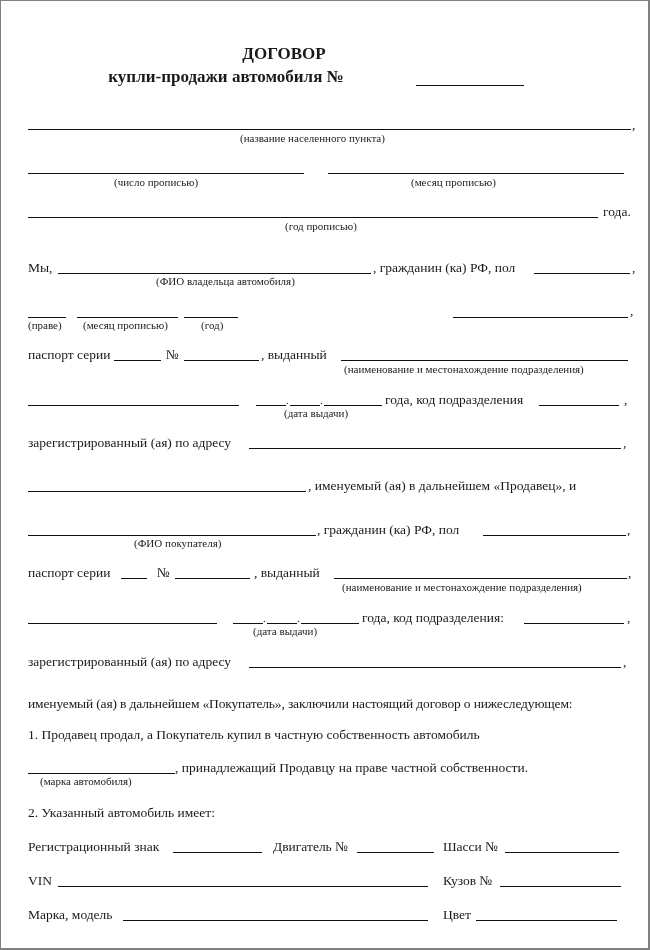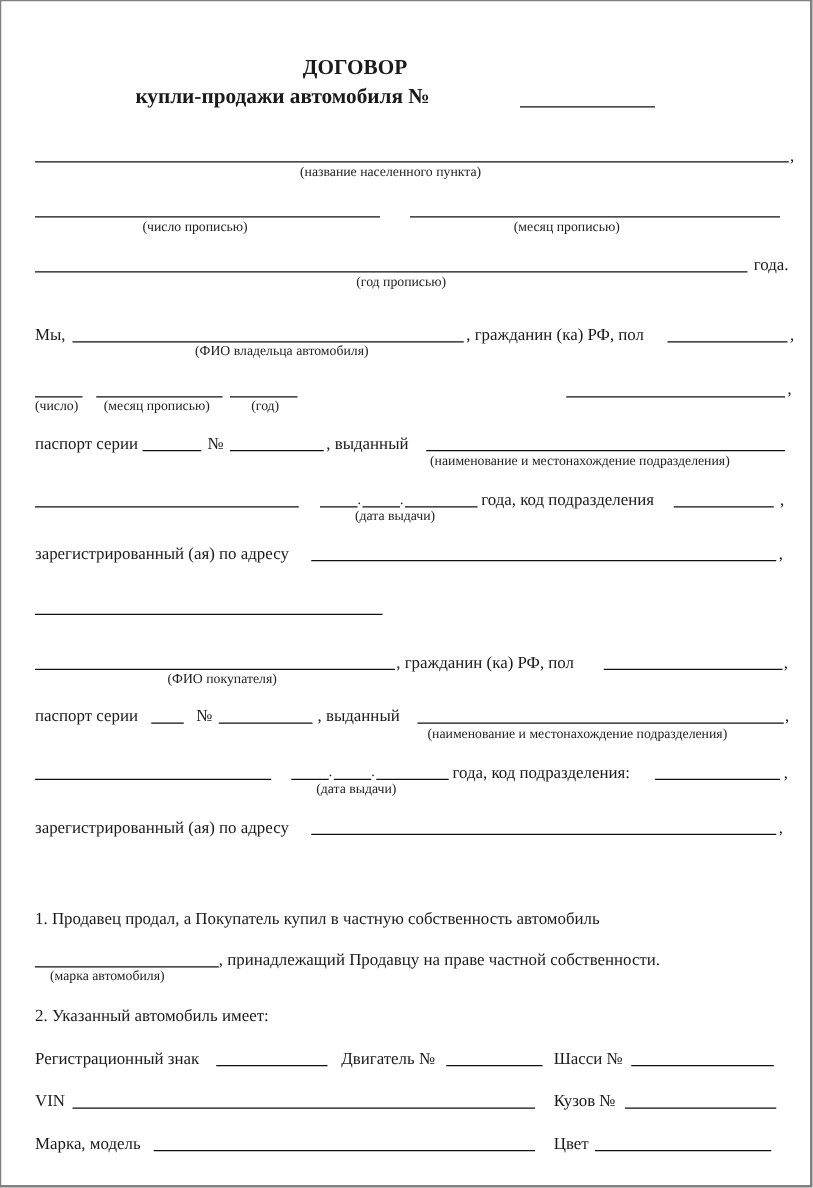--- a/index.html
+++ b/index.html
@@ -41,21 +41,21 @@
   <div class="cap" style="left:284px; top:219px;">(год прописью)</div>
 
   <div class="t" style="left:27px; top:259px;">Мы,</div>
   <div class="ln field" style="left:57px; top:272px; width:313px;"></div>
   <div class="cap" style="left:155px; top:274px;">(ФИО владельца автомобиля)</div>
   <div class="t" style="left:372px; top:259px;">, гражданин (ка)  РФ, пол</div>
   <div class="ln field" style="left:533px; top:272px; width:96px;"></div>
   <div class="t" style="left:631px; top:259px;">,</div>
 
   <div class="ln field" style="left:27px; top:316px; width:38px;"></div>
-  <div class="cap" style="left:27px; top:318px;">(число)</div>
+  <div class="cap" style="left:27px; top:318px;">(праве)</div>
   <div class="ln field" style="left:76px; top:316px; width:101px;"></div>
   <div class="cap" style="left:82px; top:318px;">(месяц прописью)</div>
   <div class="ln field" style="left:183px; top:316px; width:54px;"></div>
   <div class="cap" style="left:200px; top:318px;">(год)</div>
   <div class="ln field" style="left:452px; top:316px; width:175px;"></div>
   <div class="t" style="left:629px; top:302px;">,</div>
 
   <div class="t" style="left:27px; top:346px;">паспорт серии</div>
   <div class="ln field" style="left:113px; top:359px; width:47px;"></div>
   <div class="t" style="left:165px; top:346px;">№</div>
@@ -73,20 +73,21 @@
   <div class="cap" style="left:283px; top:406px;">(дата выдачи)</div>
   <div class="t" style="left:384px; top:391px;">года,  код подразделения</div>
   <div class="ln field" style="left:538px; top:404px; width:80px;"></div>
   <div class="t" style="left:623px; top:391px;">,</div>
 
   <div class="t" style="left:27px; top:434px;">зарегистрированный (ая) по адресу</div>
   <div class="ln field" style="left:248px; top:447px; width:372px;"></div>
   <div class="t" style="left:622px; top:434px;">,</div>
 
   <div class="ln field" style="left:27px; top:490px; width:278px;"></div>
+  <div class="t" style="left:307px; top:477px;">, именуемый (ая)  в  дальнейшем  «Продавец»,  и</div>
 
   <div class="ln field" style="left:27px; top:534px; width:288px;"></div>
   <div class="cap" style="left:113px; top:536px;padding-left:20px;">(ФИО покупателя)</div>
   <div class="t" style="left:316px; top:521px;">, гражданин (ка)  РФ, пол</div>
   <div class="ln field" style="left:482px; top:534px; width:143px;"></div>
   <div class="t" style="left:626px; top:521px;">,</div>
 
   <div class="t" style="left:27px; top:564px;">паспорт серии</div>
   <div class="ln field" style="left:120px; top:577px; width:26px;"></div>
   <div class="t" style="left:156px; top:564px;">№</div>
@@ -104,20 +105,21 @@
   <div class="ln field" style="left:300px; top:622px; width:58px;"></div>
   <div class="cap" style="left:252px; top:624px;">(дата выдачи)</div>
   <div class="t" style="left:361px; top:609px;">года,  код подразделения:</div>
   <div class="ln field" style="left:523px; top:622px; width:100px;"></div>
   <div class="t" style="left:626px; top:609px;">,</div>
 
   <div class="t" style="left:27px; top:653px;">зарегистрированный (ая) по адресу</div>
   <div class="ln field" style="left:248px; top:666px; width:372px;"></div>
   <div class="t" style="left:622px; top:653px;">,</div>
 
+  <div class="t" style="left:27px; top:695px; letter-spacing:-0.15px;">именуемый (ая) в дальнейшем  «Покупатель»,  заключили настоящий договор о нижеследующем:</div>
 
   <div class="t" style="left:27px; top:726px;">1. Продавец  продал,  а  Покупатель  купил  в  частную  собственность  автомобиль</div>
   <div class="ln field" style="left:27px; top:772px; width:147px;"></div>
   <div class="cap" style="left:39px; top:774px;">(марка автомобиля)</div>
   <div class="t" style="left:174px; top:759px;">,   принадлежащий  Продавцу  на  праве  частной  собственности.</div>
 
   <div class="t" style="left:27px; top:804px;">2. Указанный автомобиль имеет:</div>
 
   <div class="t" style="left:27px; top:838px;">Регистрационный знак</div>
   <div class="ln field" style="left:172px; top:851px; width:89px;"></div>

